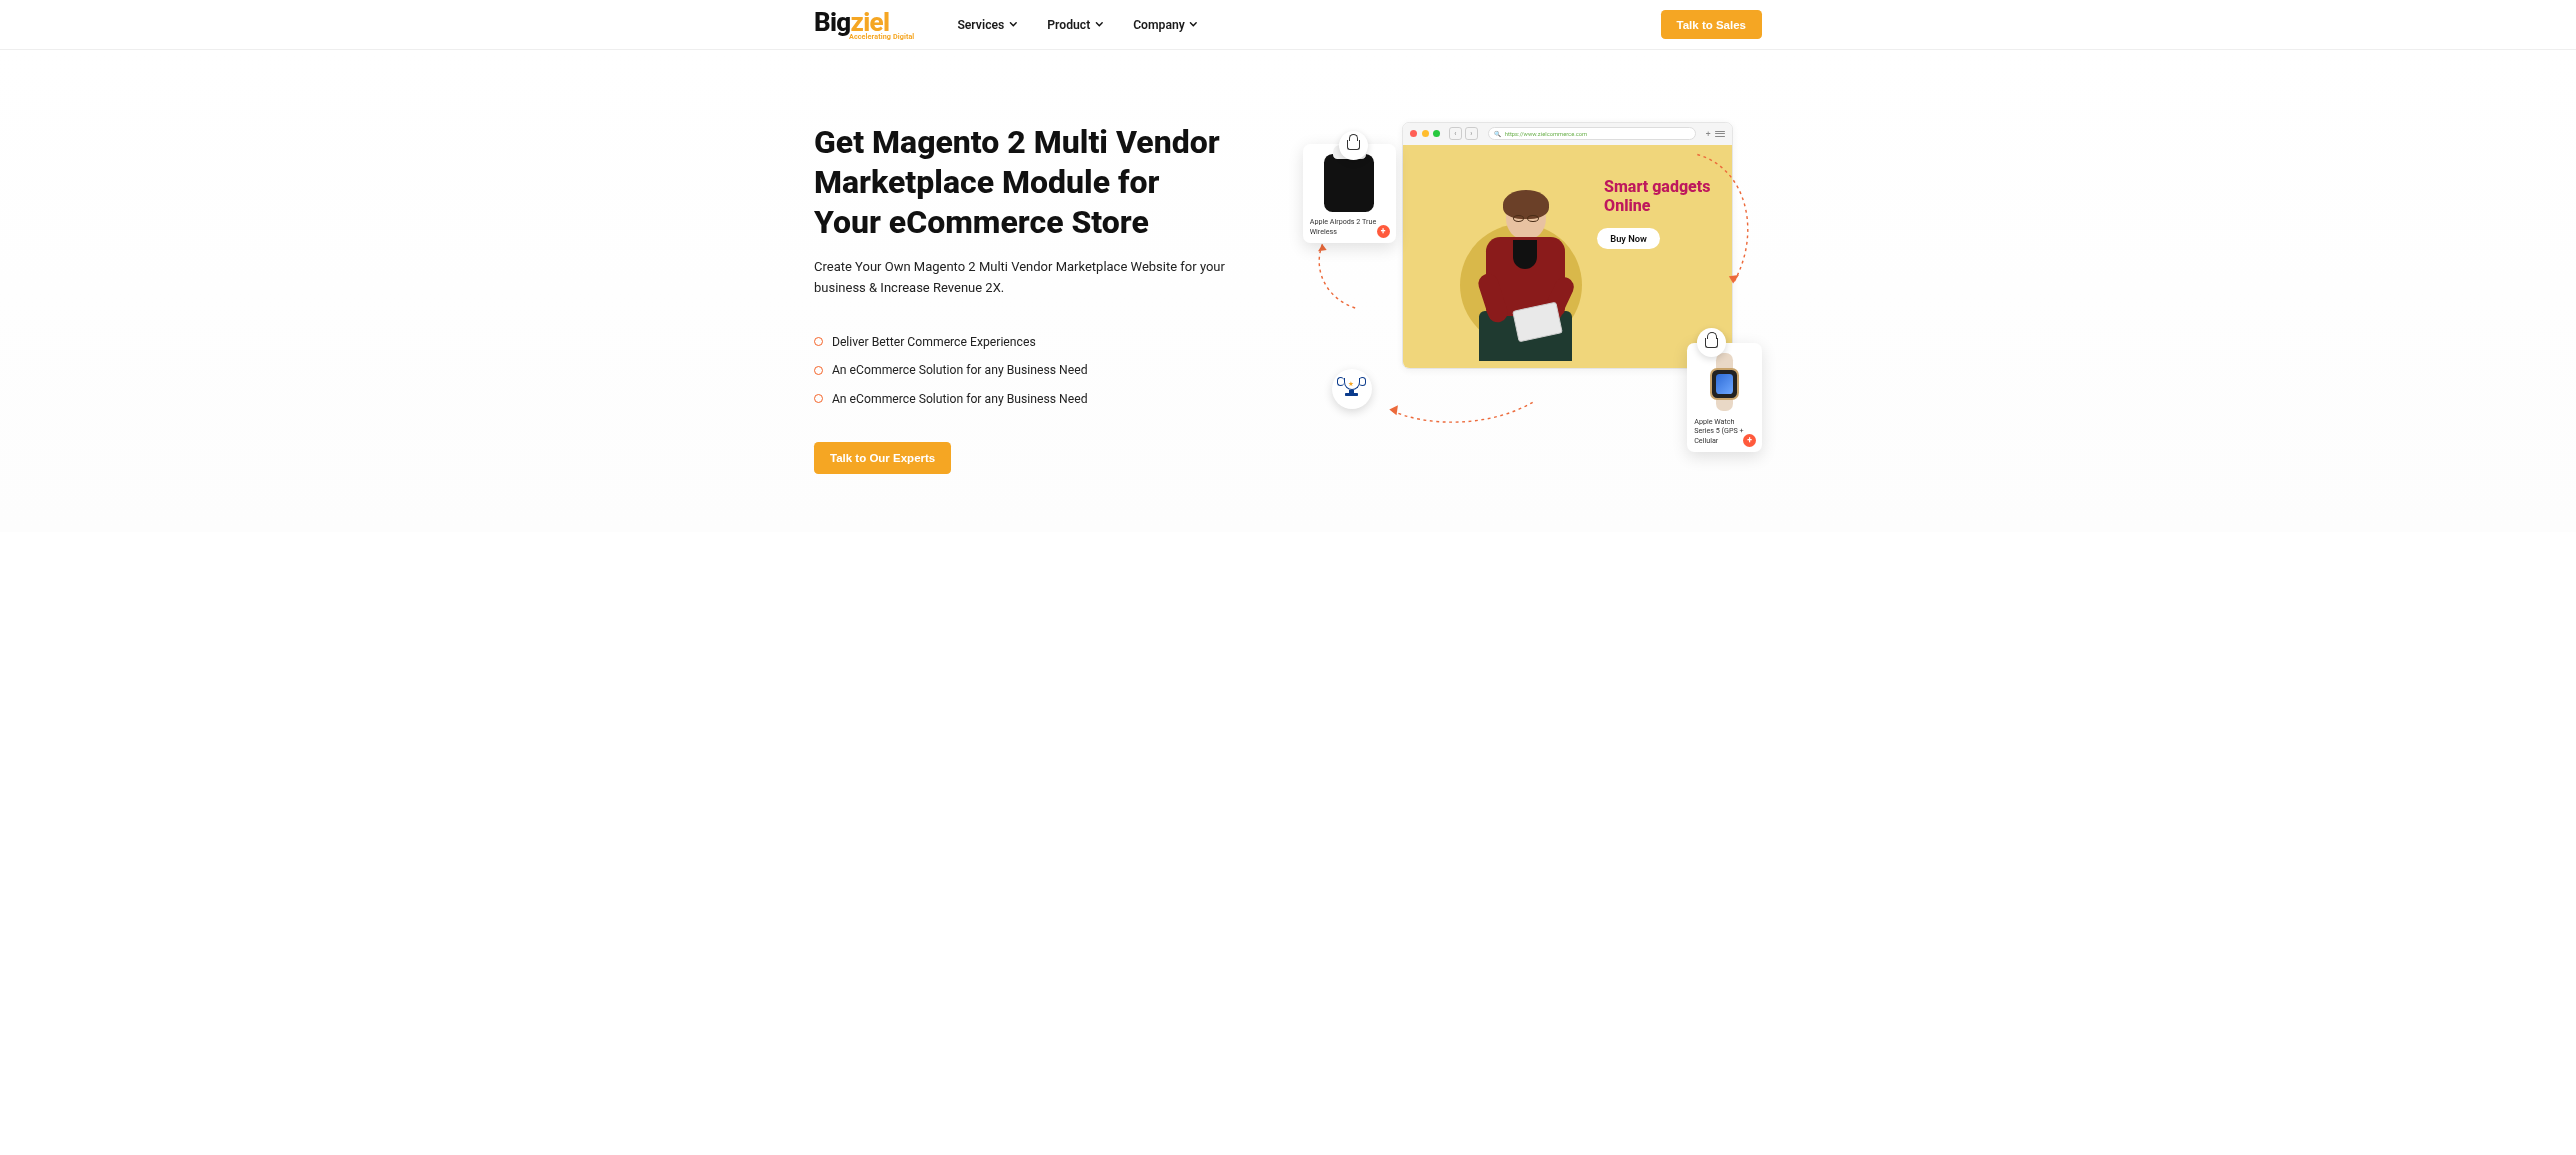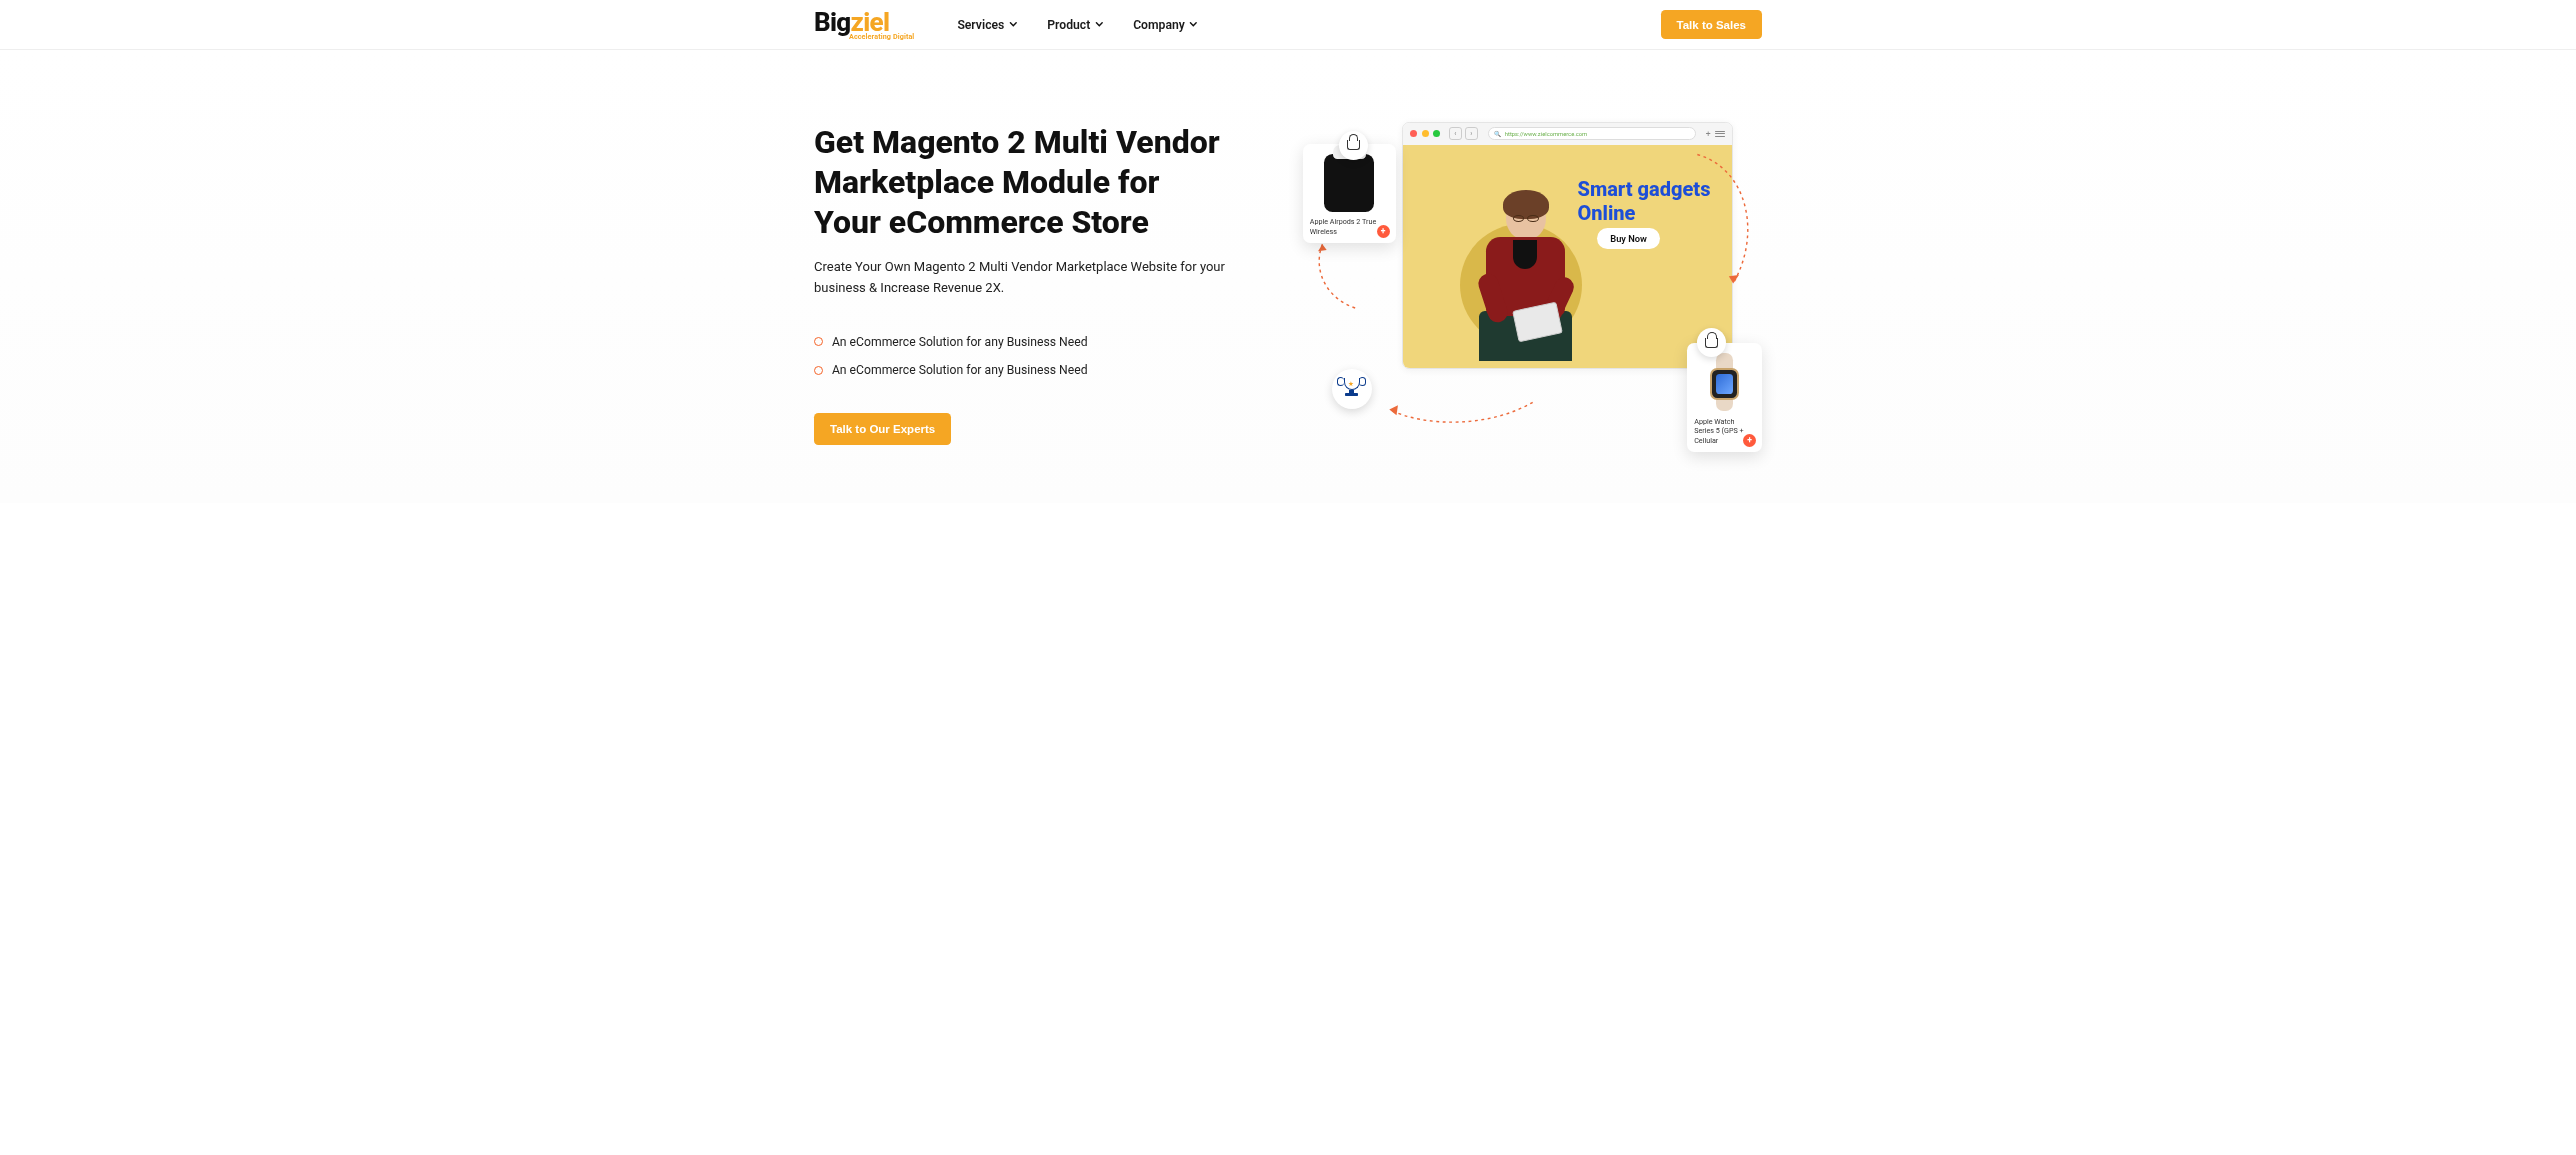--- a/index.html
+++ b/index.html
@@ -181,23 +181,23 @@
 
   .browser-body{
     height: 223px;
     background:#f0d67b;
     position: relative;
     overflow:hidden;
   }
   .gadget-title{
     position:absolute;
     top:32px; right:21.6px;
-    font-size:20px;
+    font-size:16px;
     font-weight:800;
-    color:#1d4ed8;
+    color:#be185d;
     line-height:1.2;
     text-align:left;
   }
   .buy-now{
     position:absolute;
     top:83px; right:72px;
     background:#fff;
     border-radius:14.4px;
     padding:5px 13px;
     font-size:9.3px;
@@ -345,20 +345,24 @@
     <div class="hero-left">
       <h1 class="hero-title">
         <span>Get Magento 2 Multi Vendor</span><br>
         <span>Marketplace Module for</span><br>
         <span>Your eCommerce Store</span>
       </h1>
 
       <p class="hero-sub">Create Your Own Magento 2 Multi Vendor Marketplace Website for your business &amp; Increase Revenue 2X.</p>
 
       <ul class="feature-list">
+        <li>
+          <span class="bullet-ring"></span>
+          <span>Deliver Better Commerce Experiences</span>
+        </li>
         <li>
           <span class="bullet-ring"></span>
           <span>An eCommerce Solution for any Business Need</span>
         </li>
         <li>
           <span class="bullet-ring"></span>
           <span>An eCommerce Solution for any Business Need</span>
         </li>
       </ul>
 

